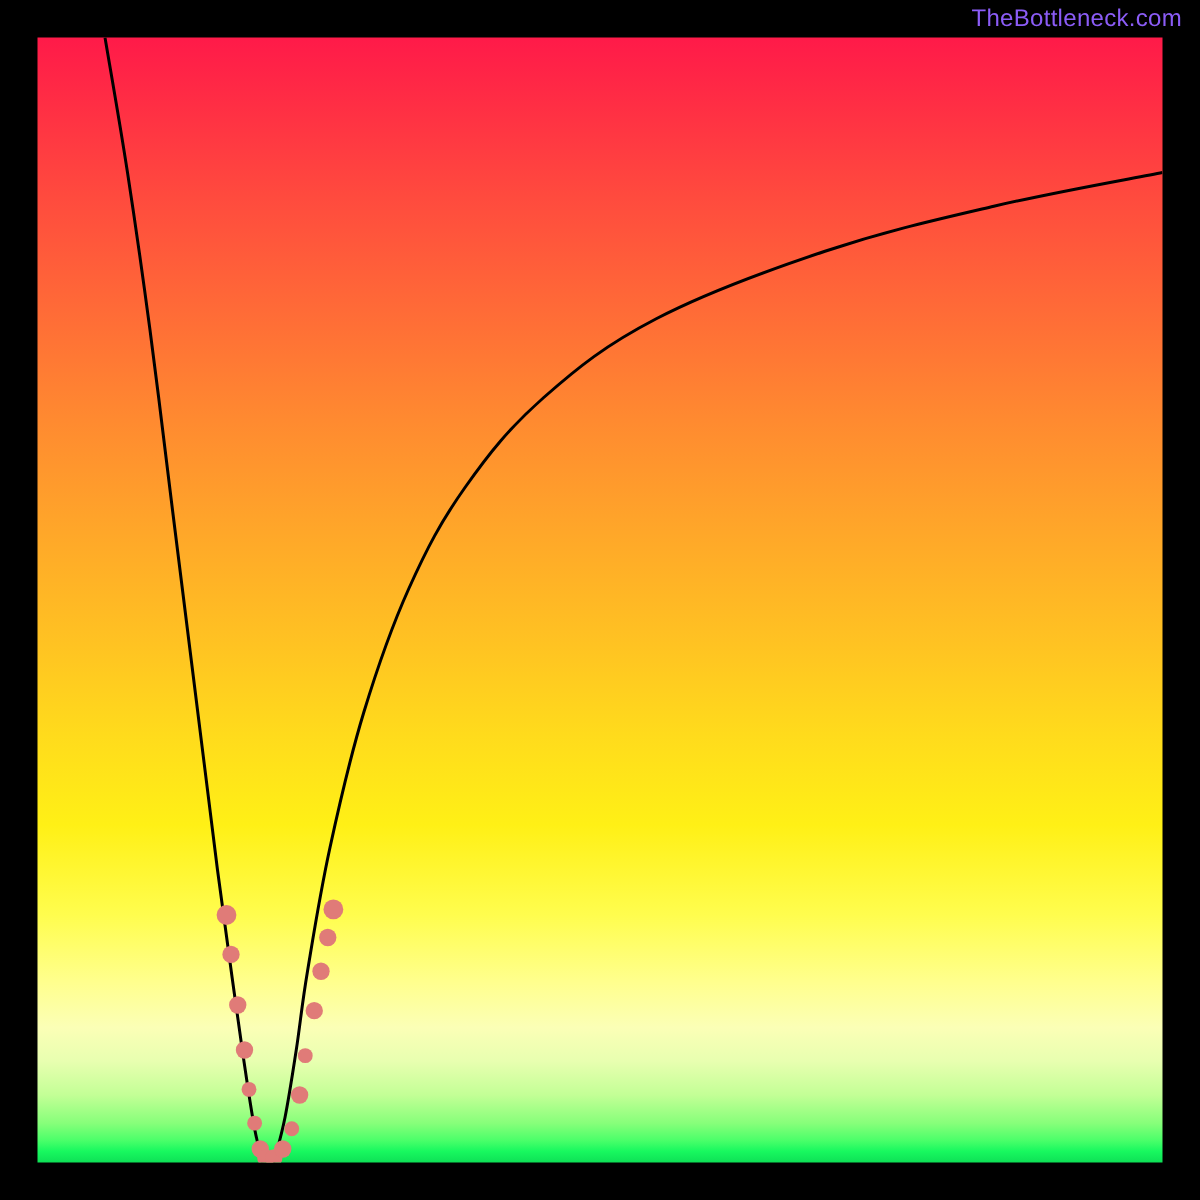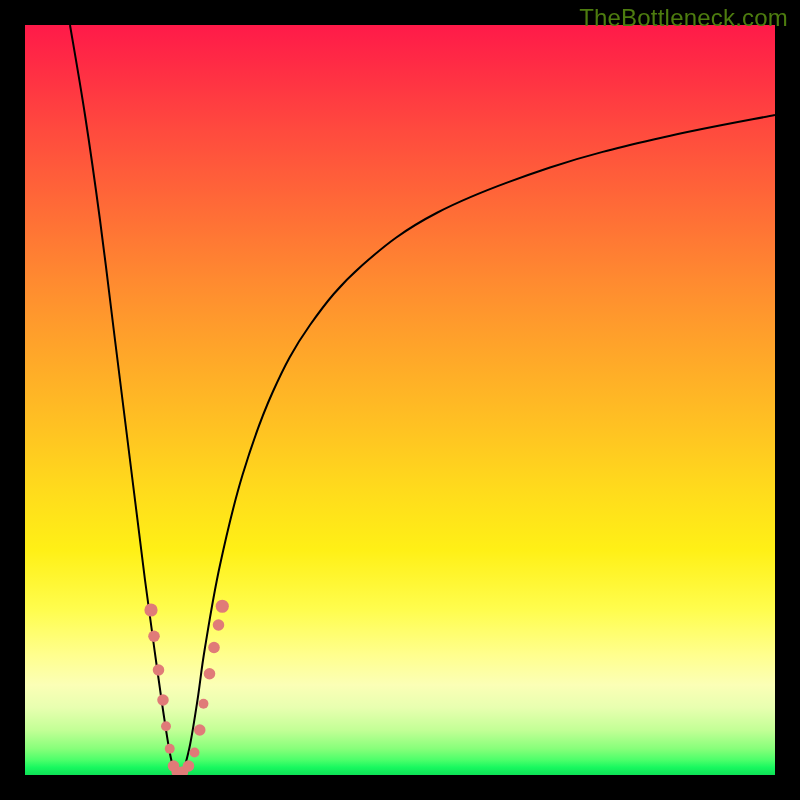--- a/index.html
+++ b/index.html
@@ -48,22 +48,22 @@
   .plot svg {
     position: absolute;
     left: 0; top: 0;
     width: 750px;
     height: 750px;
   }
   .watermark {
     position: absolute;
     top: 4px;
     right: 12px;
-    color: #4d7c0f;
-    font-size: 24px;
+    color: #8b5cf6;
+    font-size: 16px;
     letter-spacing: 0.2px;
     user-select: none;
   }
   .curve {
     fill: none;
     stroke: #000;
     stroke-width: 2;
   }
   .marker {
     fill: #e07b78;

